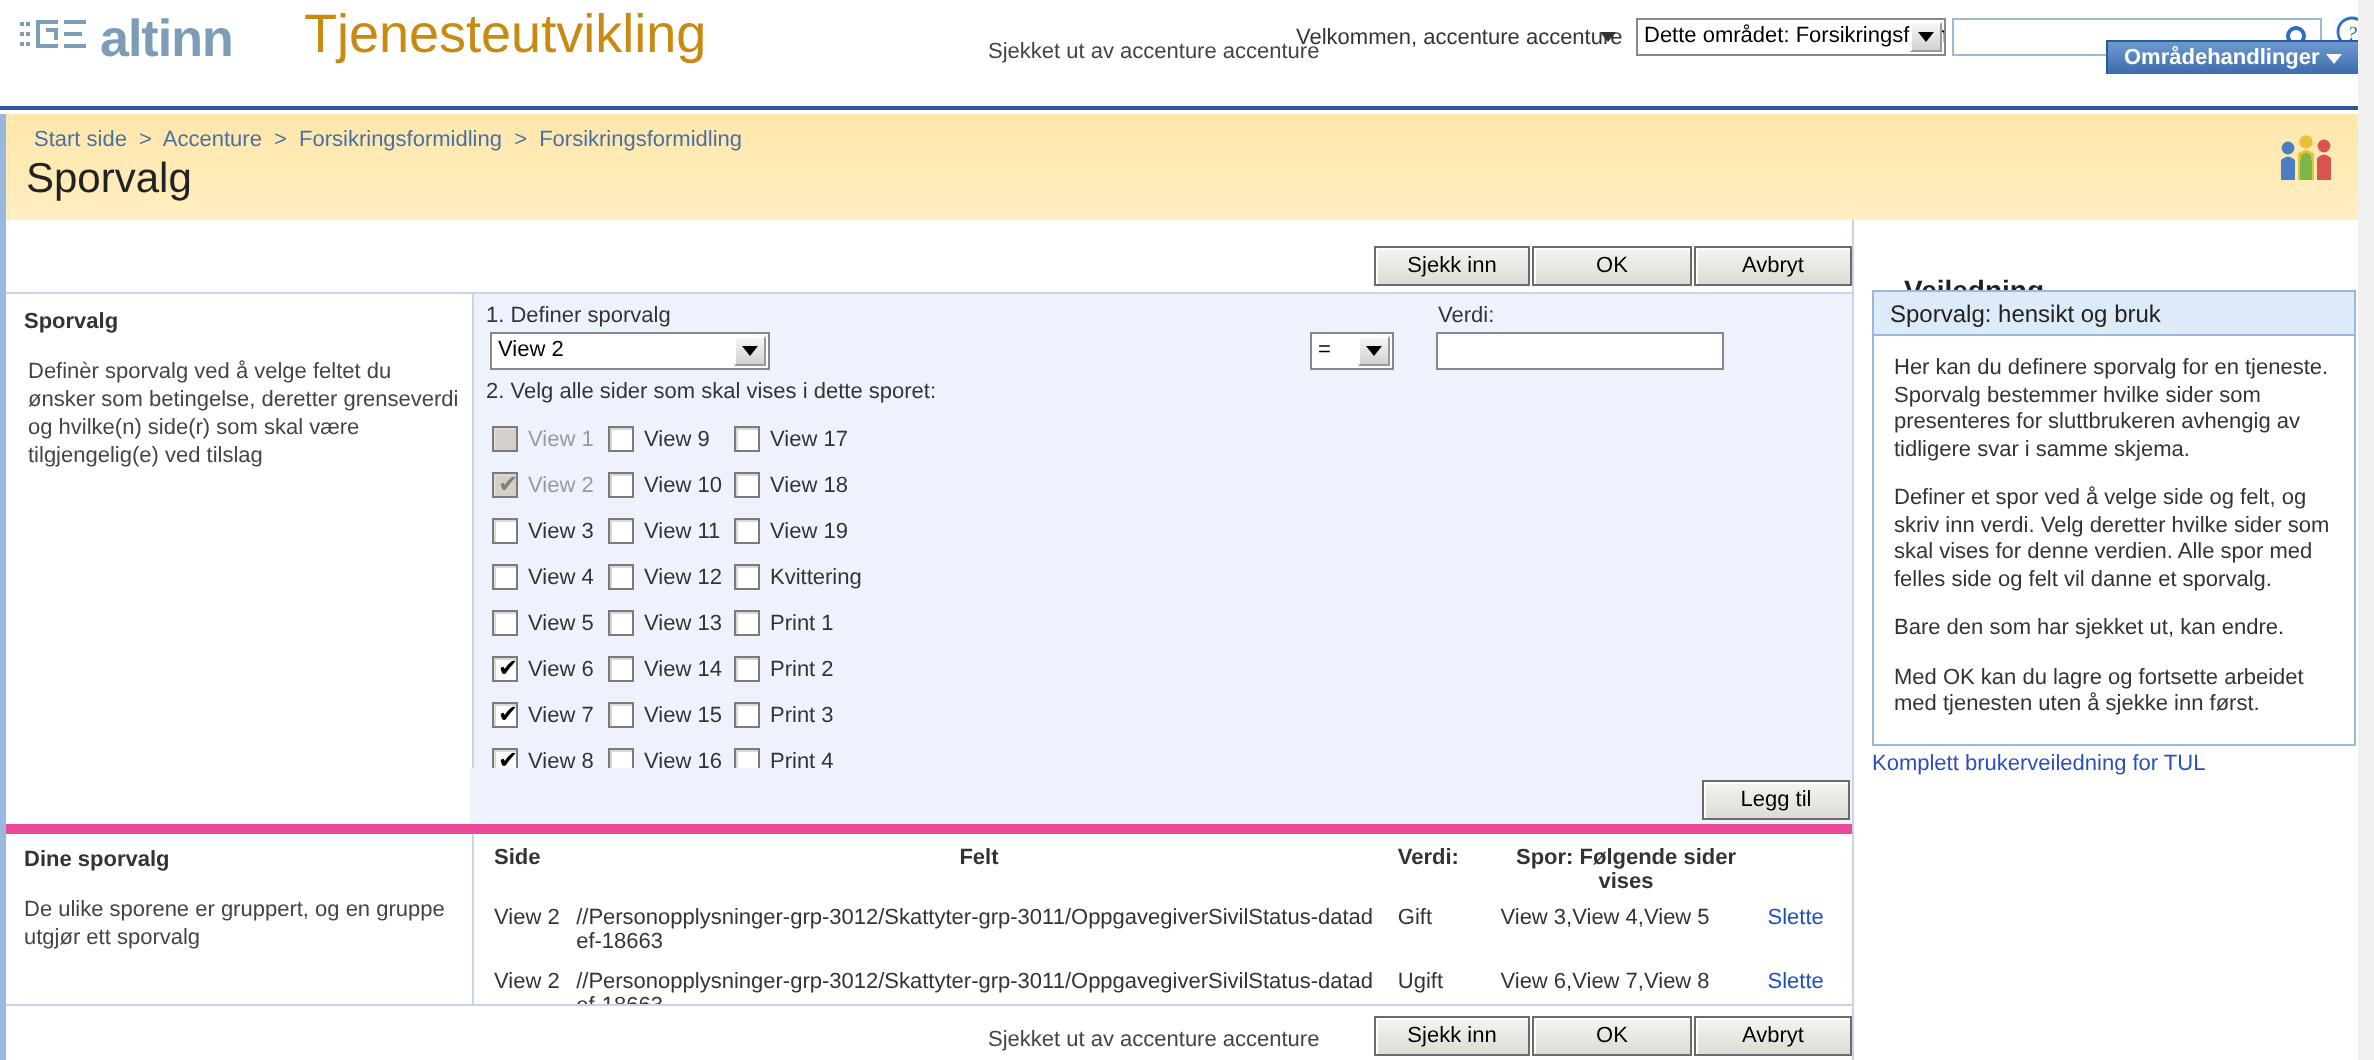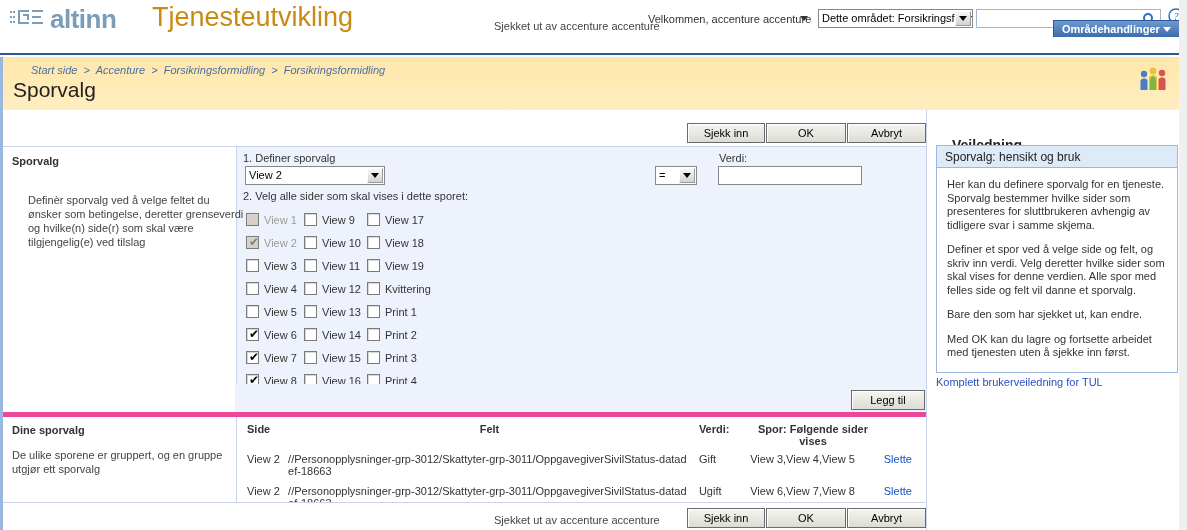--- a/index.html
+++ b/index.html
@@ -83,22 +83,22 @@
     border-right: 4px solid transparent; border-top: 5px solid #fff;
   }
 
   
   .banner {
     position: absolute; left: 0; top: 57px; width: 1187px; height: 53px;
     background: linear-gradient(#ffe7ab, #ffeec1);
     border-left: 3px solid #9ab8de;
   }
   .breadcrumb {
-    position: absolute; left: 28px; top: 7px;
-    font-size: 11px; color: #4a6fa5; white-space: nowrap; font-style: italic;
+    position: absolute; left: 14px; top: 7px;
+    font-size: 11px; color: #4a6fa5; white-space: nowrap;
   }
   .breadcrumb a { color: #4a6fa5; text-decoration: none; }
   .breadcrumb .sep { color: #4a6fa5; margin: 0 3px; }
   .page-title {
     position: absolute; left: 10px; top: 21px;
     font-size: 21px; color: #222; font-weight: normal;
   }
   .people-icon { position: absolute; left: 1138px; top: 66px; }
 
   
@@ -140,21 +140,21 @@
   }
   .panel-left {
     position: absolute; left: 0; top: 0; width: 234px; height: 255px;
     background: #ffffff; border-right: 1px solid #c9d4ea;
   }
   .panel-left h3 {
     margin: 0; position: absolute; left: 9px; top: 8px;
     font-size: 11px; font-weight: bold; color: #333;
   }
   .panel-left p {
-    margin: 16px; position: absolute; left: 9px; top: 30px; width: 218px;
+    margin: 2px; position: absolute; left: 9px; top: 30px; width: 218px;
     font-size: 11px; line-height: 14px; color: #444;
   }
   .step-label {
     position: absolute; font-size: 11px; color: #333;
   }
   #step1 { left: 243px; top: 152px; }
   #step2 { left: 243px; top: 190px; }
   .verdi-label { position: absolute; left: 719px; top: 152px; font-size: 11px; color: #333; }
 
   .dd {

